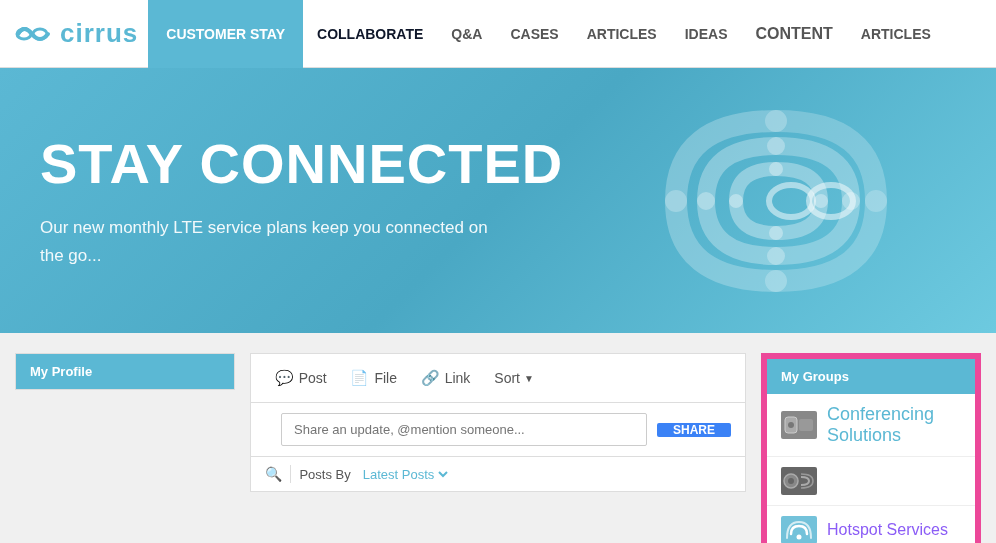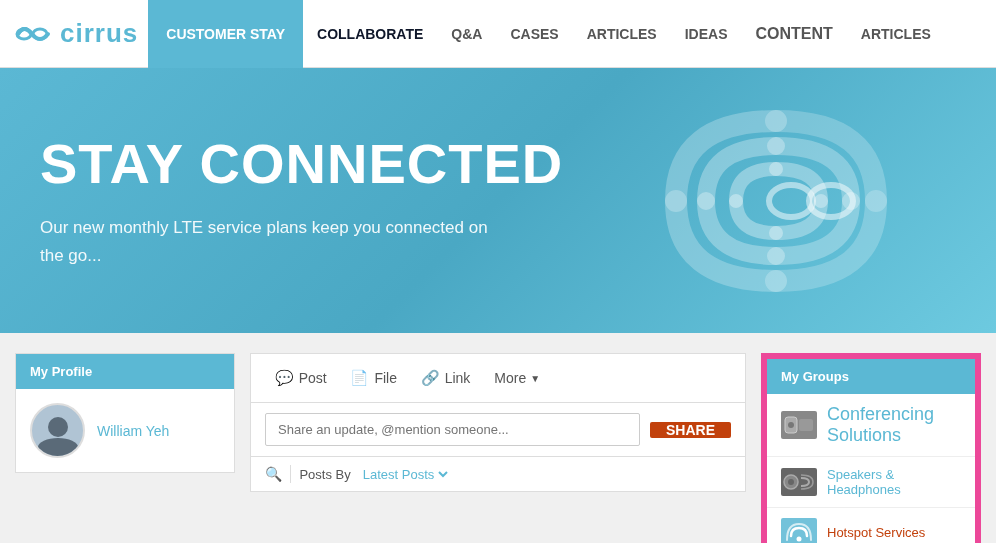--- a/index.html
+++ b/index.html
@@ -69,55 +69,47 @@
       <path d="M205 110 Q205 142 160 142" fill="none" stroke="rgba(255,255,255,0.33)" stroke-width="14" stroke-linecap="round"></path>
     </svg>
   </div>
 </section>
 
 <div style="display:flex;padding:20px 15px;background:#f0f0f0;gap:0;">
 
   <div style="width:220px;flex-shrink:0;margin-right:15px;">
     <div style="background:#fff;border:1px solid #ddd;">
       <div style="background:#5bb8d4;color:#fff;padding:10px 14px;font-size:13px;font-weight:bold;">My Profile</div>
-      <div style="padding:14px;display:flex;align-items:center;gap:12px;">
-        <div style="width:55px;height:55px;border-radius:50%;overflow:hidden;flex-shrink:0;border:2px solid #ddd;background:#b0c4d4;display:flex;flex-direction:column;align-items:center;justify-content:flex-end;">
-
-          <div style="width:20px;height:20px;background:#5a6a78;border-radius:50%;margin-bottom:1px;"></div>
-          <div style="width:40px;height:18px;background:#5a6a78;border-radius:50% 50% 0 0;"></div>
-        </div>
-        <span style="color:#5bb8d4;font-size:14px;cursor:pointer;">William Yeh</span>
-      </div>
     </div>
   </div>
 
   <div style="flex:1;min-width:0;">
 
     <div style="background:#fff;border:1px solid #ddd;padding:10px 14px;display:flex;align-items:center;gap:4px;">
       <button style="display:flex;align-items:center;gap:5px;padding:5px 10px;background:none;border:none;cursor:pointer;font-size:14px;color:#555;">
         <span style="font-size:15px;">💬</span>
         <span>Post</span>
       </button>
       <button style="display:flex;align-items:center;gap:5px;padding:5px 10px;background:none;border:none;cursor:pointer;font-size:14px;color:#555;">
         <span style="font-size:15px;">📄</span>
         <span>File</span>
       </button>
       <button style="display:flex;align-items:center;gap:5px;padding:5px 10px;background:none;border:none;cursor:pointer;font-size:14px;color:#555;">
         <span style="font-size:15px;">🔗</span>
         <span>Link</span>
       </button>
       <button style="display:flex;align-items:center;gap:4px;padding:5px 10px;background:none;border:none;cursor:pointer;font-size:14px;color:#555;">
-        <span>More</span>
+        <span>Sort</span>
         <span style="font-size:10px;">▼</span>
       </button>
     </div>
 
     <div style="background:#fff;border:1px solid #ddd;border-top:none;padding:10px 14px;display:flex;align-items:center;gap:10px;">
-      <input type="text" style="flex: 1 1 0%; border: 1px solid rgb(204, 204, 204); padding: 8px 12px; font-size: 13px; color: rgb(153, 153, 153); outline: none; border-radius: 2px;" placeholder="Share an update, @mention someone...">
-      <button style="background:#c2410c;color:#fff;border:none;padding:0 16px;font-size:14px;font-weight:bold;cursor:pointer;border-radius:2px;">SHARE</button>
+      <input type="text" style="flex: 1 1 0%; border: 1px solid rgb(204, 204, 204); padding: 8px 12px; font-size: 13px; color: rgb(153, 153, 153); outline: none; border-radius: 2px; margin-left: 16px;" placeholder="Share an update, @mention someone...">
+      <button style="background:#3b82f6;color:#fff;border:none;padding:0 16px;font-size:12px;font-weight:bold;cursor:pointer;border-radius:2px;">SHARE</button>
     </div>
 
     <div style="background:#fff;border:1px solid #ddd;border-top:none;padding:8px 14px;display:flex;align-items:center;gap:8px;font-size:13px;color:#555;">
       <span style="font-size:14px;color:#999;">🔍</span>
       <span style="width:1px;height:18px;background:#ddd;display:inline-block;"></span>
       <span style="color:#555;">Posts By</span>
       <select style="border:none;background:none;color:#5bb8d4;font-size:13px;cursor:pointer;outline:none;">
         <option>Latest Posts</option>
       </select>
     </div>
@@ -141,29 +133,28 @@
 
       <div style="display:flex;align-items:center;gap:10px;padding:10px 14px;border-bottom:1px solid #eee;cursor:pointer;">
         <div style="width:36px;height:28px;background:#666;border-radius:2px;display:flex;align-items:center;justify-content:center;flex-shrink:0;">
           <svg viewBox="0 0 36 28" width="36" height="28" xmlns="http://www.w3.org/2000/svg">
             <circle cx="10" cy="14" r="7" fill="#888" stroke="#aaa" stroke-width="1.5"></circle>
             <circle cx="10" cy="14" r="3" fill="#666"></circle>
             <path d="M20 10 Q28 10 28 14 Q28 18 20 18" fill="none" stroke="#aaa" stroke-width="2"></path>
             <path d="M20 7 Q32 7 32 14 Q32 21 20 21" fill="none" stroke="#999" stroke-width="1.5"></path>
           </svg>
         </div>
-        <span style="font-size:13px;color:#5bb8d4;">Speakers &amp; Headphones</span>
       </div>
 
       <div style="display:flex;align-items:center;gap:10px;padding:10px 14px;border-bottom:1px solid #eee;cursor:pointer;">
         <div style="width:36px;height:28px;background:#5bb8d4;border-radius:2px;display:flex;align-items:center;justify-content:center;flex-shrink:0;opacity:0.85;">
           <svg viewBox="0 0 36 28" width="36" height="28" xmlns="http://www.w3.org/2000/svg">
             <path d="M10 18 Q10 10 18 10 Q26 10 26 18" fill="none" stroke="white" stroke-width="2.5" stroke-linecap="round"></path>
             <path d="M6 22 Q6 6 18 6 Q30 6 30 22" fill="none" stroke="white" stroke-width="2" stroke-linecap="round" opacity="0.7"></path>
             <circle cx="18" cy="21" r="2.5" fill="white"></circle>
           </svg>
         </div>
-        <span style="font-size:13px;color:#c2410c;">Hotspot Services</span>
+        <span style="font-size:16px;color:#8b5cf6;">Hotspot Services</span>
       </div>
     </div>
   </div>
 
 </div>
 
 </body></html>

